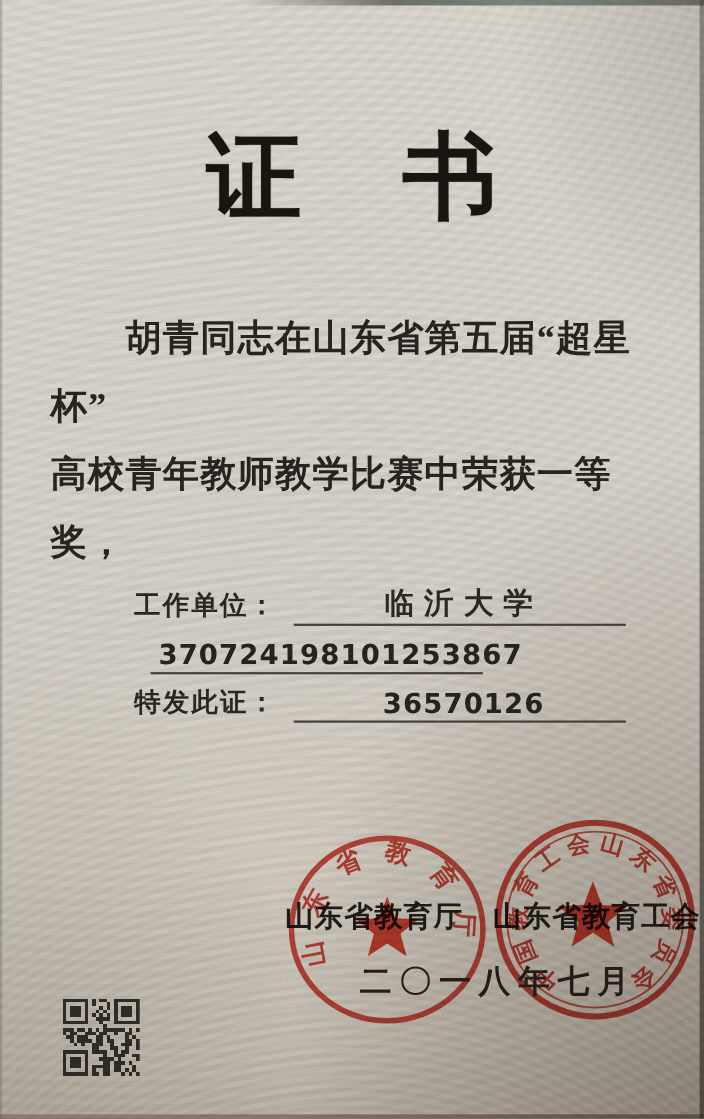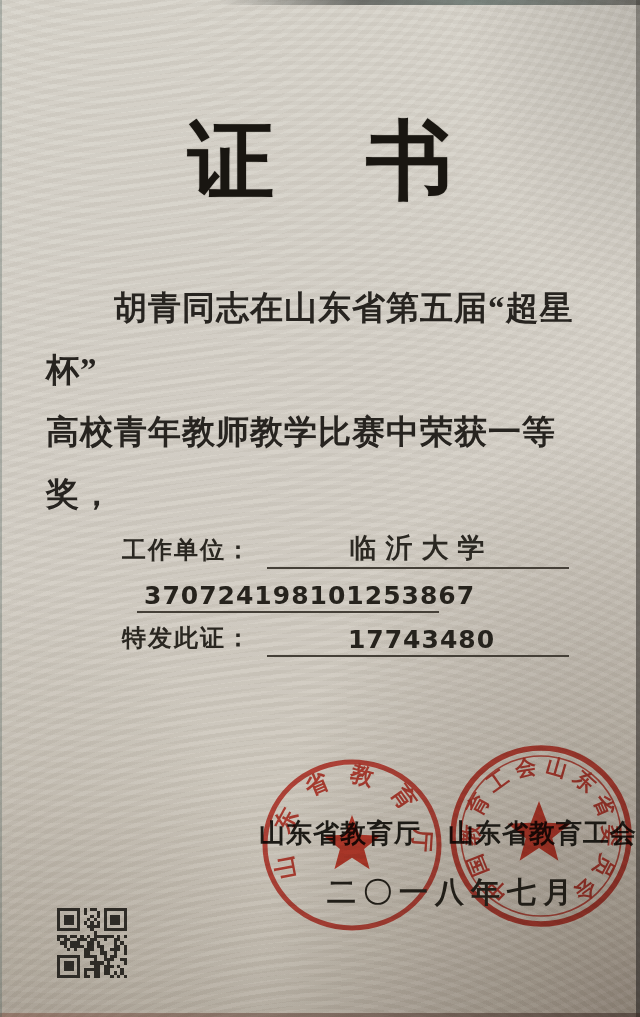--- a/index.html
+++ b/index.html
@@ -90,21 +90,21 @@
   <div class="fields">
     <div class="frow">
       <span class="flabel">工作单位：</span>
       <span class="fline"><span class="fvalue-cn">临沂大学</span></span>
     </div>
     <div class="frow">
       <span class="fline"><span class="fvalue-num">370724198101253867</span></span>
     </div>
     <div class="frow">
       <span class="flabel">特发此证：</span>
-      <span class="fline"><span class="fvalue-num">17743480</span></span>
+      <span class="fline"><span class="fvalue-num">36570126</span></span>
     </div>
   </div>
 
   <div class="orgline">山东省教育厅　山东省教育工会</div>
 
   <svg id="seal-left" class="seal" width="186" height="180" viewBox="-93 -90 186 180">
     <defs>
       <path id="arcL" d="M -53.7,31 A 62 62 0 1 1 53.7,31" fill="none"></path>
     </defs>
     <ellipse cx="0" cy="0" rx="87" ry="83" fill="none" stroke="#d03226" stroke-width="5" opacity=".9"></ellipse>

